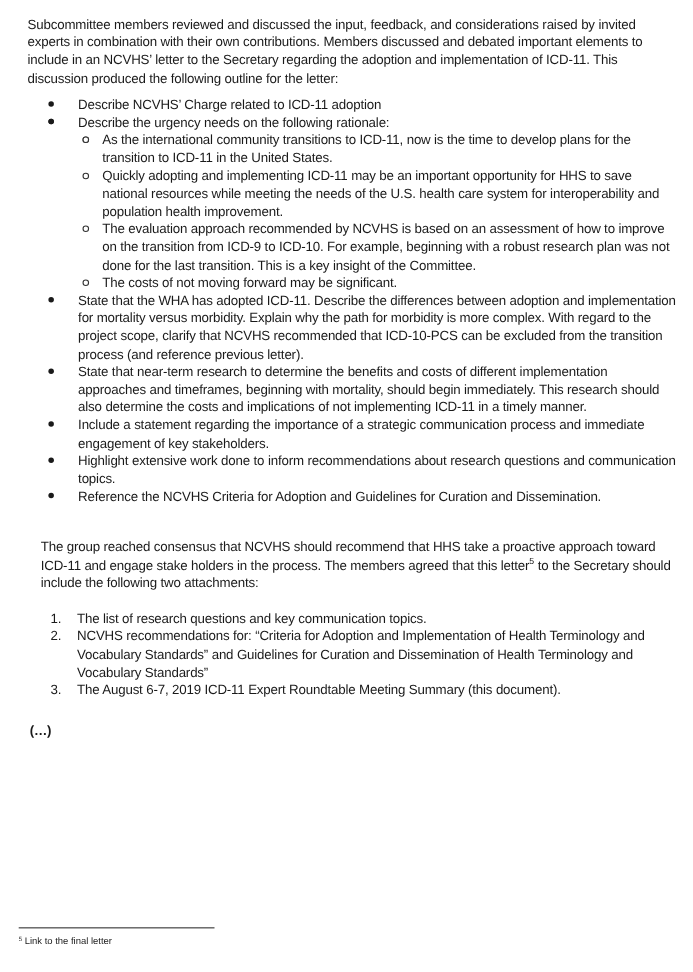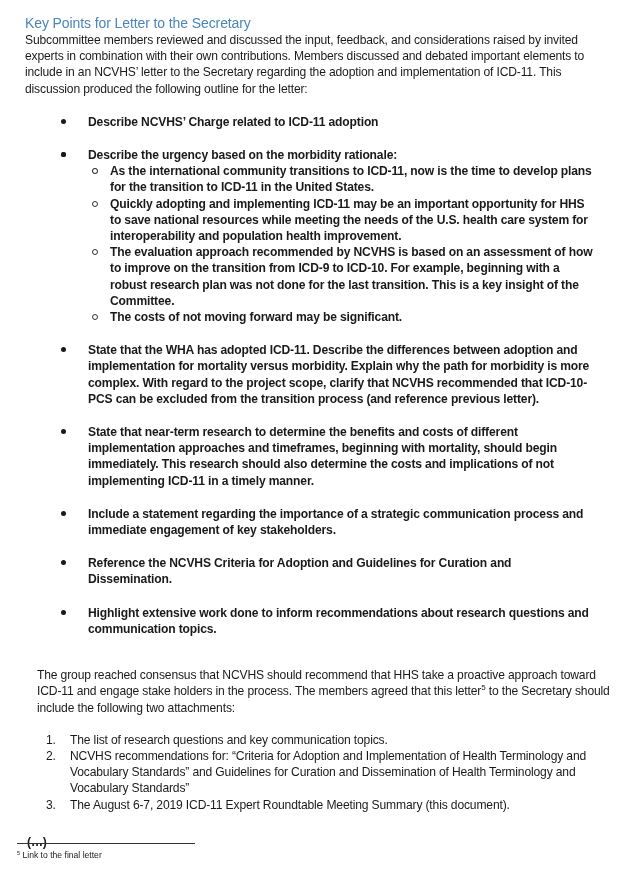--- a/index.html
+++ b/index.html
@@ -35,23 +35,22 @@
     .intro {
       margin: 0;
     }
     ul.bullets {
       list-style: none;
       margin: 8px 0 0 0;
       padding: 0 0 0 46px;
     }
     ul.bullets > li {
       position: relative;
-      margin: 17px;
+      margin: 0;
       padding: 0;
-      font-weight: bold;
     }
     ul.bullets > li > .bullet {
       position: absolute;
       left: -27px;
       top: 5px;
       width: 5px;
       height: 5px;
       border-radius: 50%;
       background: #1a1a1a;
     }
@@ -116,34 +115,33 @@
     }
     .footnote sup {
       font-size: 5.5px;
       vertical-align: 3px;
     }
   </style>
 </head>
 <body>
 
 <div class="page">
-  <h2 class="heading">Key Points for Letter to the Secretary</h2>
   <p class="intro">Subcommittee members reviewed and discussed the input, feedback, and considerations raised by invited experts in combination with their own contributions. Members discussed and debated important elements to include in an NCVHS’ letter to the Secretary regarding the adoption and implementation of ICD-11. This discussion produced the following outline for the letter:</p>
 
   <ul class="bullets">
     <li>
       <span class="bullet"></span>
       <span>Describe NCVHS’ Charge related to ICD-11 adoption</span>
     </li>
     <li>
       <span class="bullet"></span>
     </li>
     <li>
       <span class="bullet"></span>
-      <span>Describe the urgency based on the morbidity rationale:</span>
+      <span>Describe the urgency needs on the following rationale:</span>
       <ul class="sub">
         <li>
           <span class="circle"></span>
         </li>
         <li>
           <span class="circle"></span>
           <span>As the international community transitions to ICD-11, now is the time to develop plans for the transition to ICD-11 in the United States.</span>
         </li>
         <li>
           <span class="circle"></span>
@@ -166,25 +164,25 @@
     <li>
       <span class="bullet"></span>
       <span>State that near-term research to determine the benefits and costs of different implementation approaches and timeframes, beginning with mortality, should begin immediately. This research should also determine the costs and implications of not implementing ICD-11 in a timely manner.</span>
     </li>
     <li>
       <span class="bullet"></span>
       <span>Include a statement regarding the importance of a strategic communication process and immediate engagement of key stakeholders.</span>
     </li>
     <li>
       <span class="bullet"></span>
+      <span>Highlight extensive work done to inform recommendations about research questions and communication topics.</span>
+    </li>
+    <li>
+      <span class="bullet"></span>
       <span>Reference the NCVHS Criteria for Adoption and Guidelines for Curation and Dissemination.</span>
-    </li>
-    <li>
-      <span class="bullet"></span>
-      <span>Highlight extensive work done to inform recommendations about research questions and communication topics.</span>
     </li>
   </ul>
 
   <p class="consensus"><span>The group reached consensus that NCVHS should  recommend that HHS take a proactive approach toward ICD-11 and engage stake holders in the process. The members agreed that this letter</span><sup>5</sup><span> to the Secretary should include the following two attachments:</span></p>
 
   <ol class="attachments">
     <li>
       <span class="num">1.</span>
       <span>The list of research questions and key communication topics.</span>
     </li>

